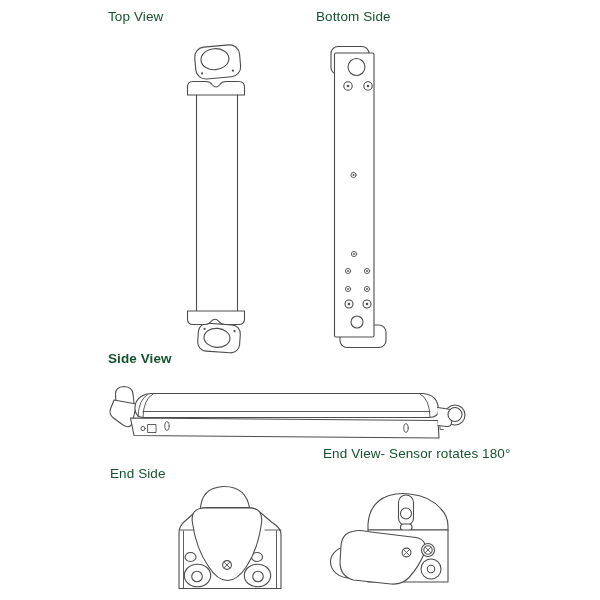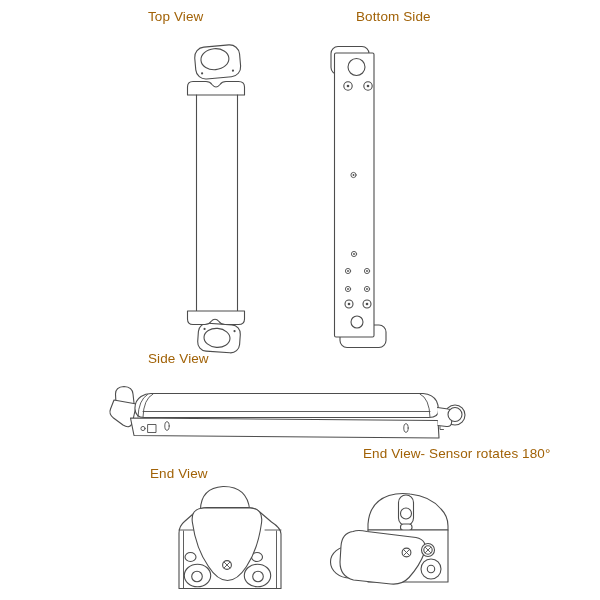--- a/index.html
+++ b/index.html
@@ -1,37 +1,36 @@
 <!DOCTYPE html>
 <html><head>
 <meta charset="utf-8">
 <style>
   html,body{margin:0;padding:0;}
   body{
     width:600px;height:600px;position:relative;background:#ffffff;
     font-family:"Liberation Sans", sans-serif;overflow:hidden;
   }
   .view-label{
-    position:absolute;font-size:13.5px;color:#a16207;letter-spacing:.1px;
+    position:absolute;font-size:13.5px;color:#14532d;letter-spacing:.1px;
     white-space:nowrap;
-    margin-left:40px;
   }
   #diagram-svg{position:absolute;left:0;top:0;}
   .ln{stroke:#4d4d4d;stroke-width:1.1;fill:none;stroke-linecap:round;stroke-linejoin:round;}
   .fw{stroke:#4d4d4d;stroke-width:1.1;fill:#ffffff;stroke-linecap:round;stroke-linejoin:round;}
   .dot{fill:#4d4d4d;stroke:none;}
   .thin{stroke-width:0.9;}
 </style>
 </head>
 <body>
 
 <div class="view-label" style="left:108px;top:9px;">Top View</div>
 <div class="view-label" style="left:316px;top:9px;">Bottom Side</div>
-<div class="view-label" style="left:108px;top:351px;">Side View</div>
-<div class="view-label" style="left:110px;top:466px;">End View</div>
+<div class="view-label" style="left:108px;top:351px;font-weight:bold;">Side View</div>
+<div class="view-label" style="left:110px;top:466px;">End Side</div>
 <div class="view-label" style="left:323px;top:446px;">End View- Sensor rotates 180°</div>
 
 <svg id="diagram-svg" width="600" height="600" viewBox="0 0 600 600">
 
   <g>
 
     <g transform="rotate(-5 217 60)">
       <rect class="fw" x="195" y="46" width="45" height="32" rx="10"></rect>
       <ellipse class="fw" cx="215" cy="59" rx="14" ry="10.5"></ellipse>
       <circle class="dot" cx="201" cy="72" r="1.1"></circle>

